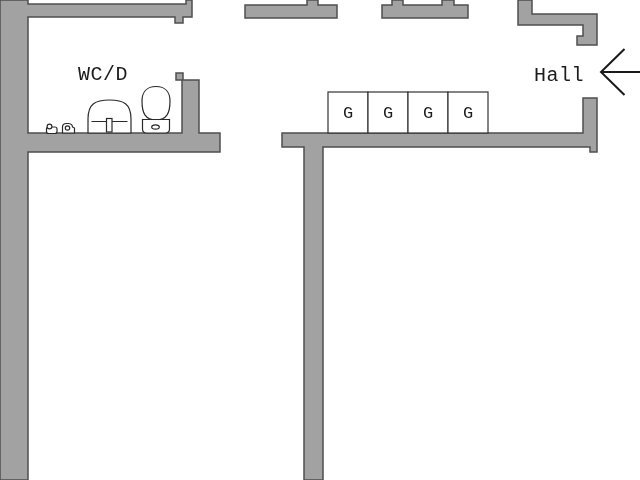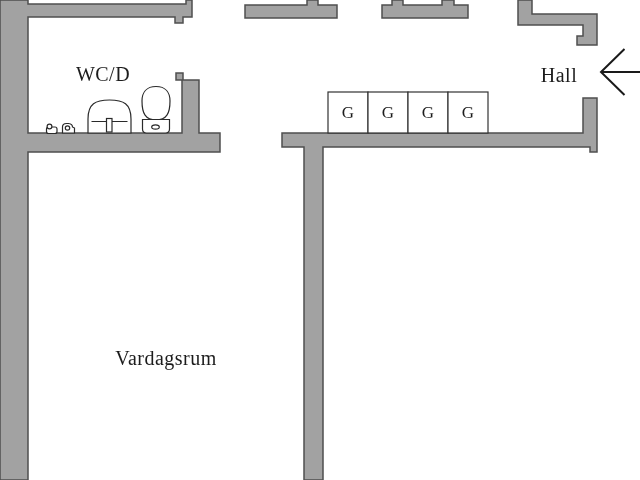--- a/index.html
+++ b/index.html
@@ -1,17 +1,17 @@
 <!DOCTYPE html>
 <html><head>
 <meta charset="utf-8">
 <style>
   html,body{margin:0;padding:0;background:#fff;}
   #plan{position:relative;width:640px;height:480px;background:#fff;overflow:hidden;
-        font-family:Liberation Serif, serif;}
+        font-family:Liberation Mono, monospace;}
   #plan svg{position:absolute;left:0;top:0;}
   .wall{stroke:#4f4f4f;stroke-width:1.5;}
   .fixture{fill:#fff;stroke:#2a2a2a;stroke-width:1.2;}
   .thinline{fill:none;stroke:#2a2a2a;stroke-width:1.2;}
   .arrow{fill:none;stroke:#1a1a1a;stroke-width:2;}
   .gbox{fill:#fff;stroke:#333;stroke-width:1.2;}
   .room-label{position:absolute;transform:translate(-50%,-50%);color:#1c1c1c;
               font-size:20px;letter-spacing:0.5px;white-space:nowrap;}
   .g-label{position:absolute;transform:translate(-50%,-50%);color:#1c1c1c;
            font-size:17px;}
@@ -61,19 +61,18 @@
     </g>
 
     <g>
       <path class="arrow" d="M640,72 L601,72"></path>
       <path class="arrow" d="M624.5,49 L601,72 L624.5,95"></path>
     </g>
   </svg>
 
   <div class="room-label" style="left:103px;top:74px;">WC/D</div>
   <div class="room-label" style="left:559px;top:75px;">Hall</div>
-  <div class="room-label" style="left:166px;top:358px;">Vardagsrum</div>
 
   <div class="g-label" style="left:348px;top:113px;">G</div>
   <div class="g-label" style="left:388px;top:113px;">G</div>
   <div class="g-label" style="left:428px;top:113px;">G</div>
   <div class="g-label" style="left:468px;top:113px;">G</div>
 </div>
 
 </body></html>

